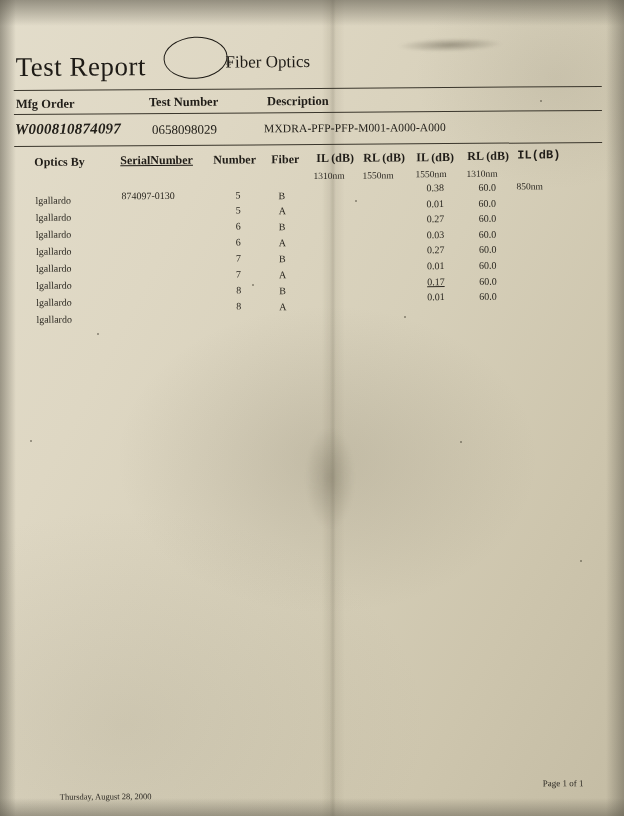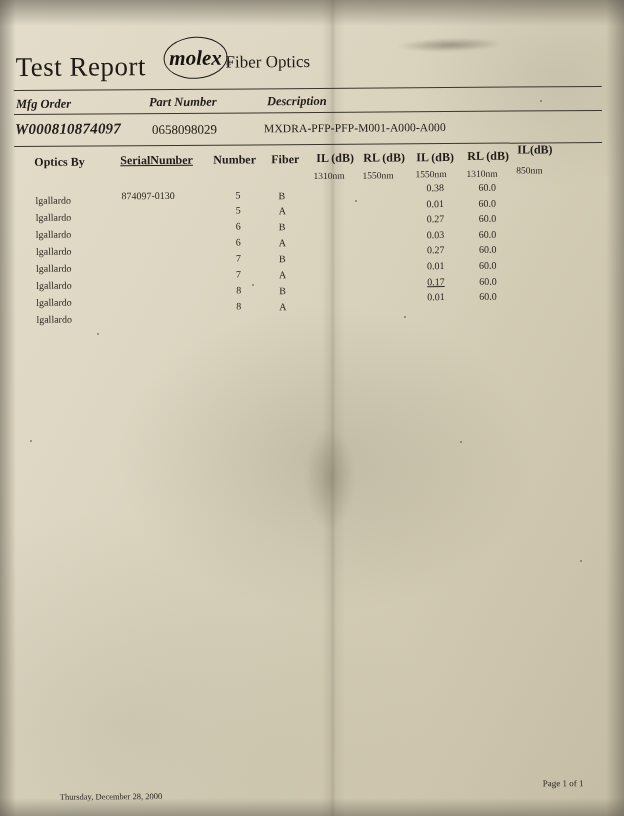--- a/index.html
+++ b/index.html
@@ -147,21 +147,20 @@
   }
   .rule.r1 { top: 88px; }
   .rule.r2 { top: 112px; }
   .rule.r3 { top: 144px; }
 
   .hdr {
     position: absolute;
     font-size: 12.5px;
     font-weight: bold;
     color: #201d18;
-    font-style: italic;
   }
   .h-mfg   { left: 18px;  top: 95px; }
   .h-part  { left: 151px; top: 94px; }
   .h-desc  { left: 269px; top: 94px; }
 
   .val {
     position: absolute;
     font-size: 12px;
     color: #23201a;
   }
@@ -223,52 +222,51 @@
   <div class="crease"></div>
   <div class="crease2"></div>
   <div class="topsmudge"></div>
 
   <div class="content">
 
     <div class="title">Test Report</div>
 
     <div class="logo-wrap">
       <div class="logo-ellipse"></div>
-      <div class="logo-text">molex</div>
       <div class="logo-reg">®</div>
     </div>
     <div class="fiber-optics">Fiber Optics</div>
 
     <div class="rule r1"></div>
     <div class="rule r2"></div>
     <div class="rule r3"></div>
 
     <div class="hdr h-mfg">Mfg Order</div>
-    <div class="hdr h-part">Part Number</div>
+    <div class="hdr h-part">Test Number</div>
     <div class="hdr h-desc">Description</div>
 
     <div class="val v-mfg">W000810874097</div>
     <div class="val v-part">0658098029</div>
     <div class="val v-desc">MXDRA-PFP-PFP-M001-A000-A000</div>
 
     <div class="colhdr" style="left:36px;  top:153px;">Optics By</div>
     <div class="colhdr" style="left:122px; top:152px;text-decoration:underline;">SerialNumber</div>
     <div class="colhdr" style="left:215px; top:152px;">Number</div>
     <div class="colhdr" style="left:273px; top:152px;">Fiber</div>
     <div class="colhdr" style="left:318px; top:151px;">IL (dB)</div>
     <div class="colhdr" style="left:365px; top:151px;">RL (dB)</div>
     <div class="colhdr" style="left:418px; top:151px;">IL (dB)</div>
     <div class="colhdr" style="left:469px; top:150px;">RL (dB)</div>
-    <div class="colhdr" style="left:519px; top:144px;">IL(dB)</div>
+    <div class="colhdr" style="left:519px; top:150px;font-family:Liberation Mono, monospace;">IL(dB)</div>
 
     <div class="sub" style="left:315px; top:171px;">1310nm</div>
     <div class="sub" style="left:364px; top:171px;">1550nm</div>
     <div class="sub" style="left:417px; top:170px;">1550nm</div>
     <div class="sub" style="left:468px; top:170px;">1310nm</div>
-    <div class="sub" style="left:518px; top:167px;">850nm</div>
+    <div class="sub" style="left:518px; top:183px;">850nm</div>
 
     <div class="cell" style="left:37px;  top:193px;">lgallardo</div>
     <div class="cell" style="left:123px; top:189px;">874097-0130</div>
     <div class="cell" style="left:237px; top:189px;">5</div>
     <div class="cell" style="left:280px; top:190px;">B</div>
     <div class="cell" style="left:428px; top:183px;">0.38</div>
     <div class="cell" style="left:480px; top:183px;">60.0</div>
 
     <div class="cell" style="left:37px;  top:210px;">lgallardo</div>
     <div class="cell" style="left:237px; top:204px;">5</div>
@@ -305,21 +303,21 @@
     <div class="cell" style="left:280px; top:285px;">B</div>
     <div class="cell" style="left:428px; top:277px;text-decoration:underline;">0.17</div>
     <div class="cell" style="left:480px; top:277px;">60.0</div>
 
     <div class="cell" style="left:37px;  top:312px;">lgallardo</div>
     <div class="cell" style="left:237px; top:300px;">8</div>
     <div class="cell" style="left:280px; top:301px;">A</div>
     <div class="cell" style="left:428px; top:292px;">0.01</div>
     <div class="cell" style="left:480px; top:292px;">60.0</div>
 
-    <div class="footer-date">Thursday, December 28, 2000</div>
+    <div class="footer-date">Thursday, August 28, 2000</div>
     <div class="footer-page">Page 1 of 1</div>
   </div>
 
   <div class="speck" style="left:97px;  top:333px; width:2px; height:2px;"></div>
   <div class="speck" style="left:404px; top:316px; width:2px; height:2px;"></div>
   <div class="speck" style="left:540px; top:100px; width:2px; height:2px;"></div>
   <div class="speck" style="left:460px; top:441px; width:2px; height:2px;"></div>
   <div class="speck" style="left:355px; top:200px; width:2px; height:2px;"></div>
   <div class="speck" style="left:30px;  top:440px; width:2px; height:2px;"></div>
   <div class="speck" style="left:252px; top:284px; width:2px; height:2px;"></div>

